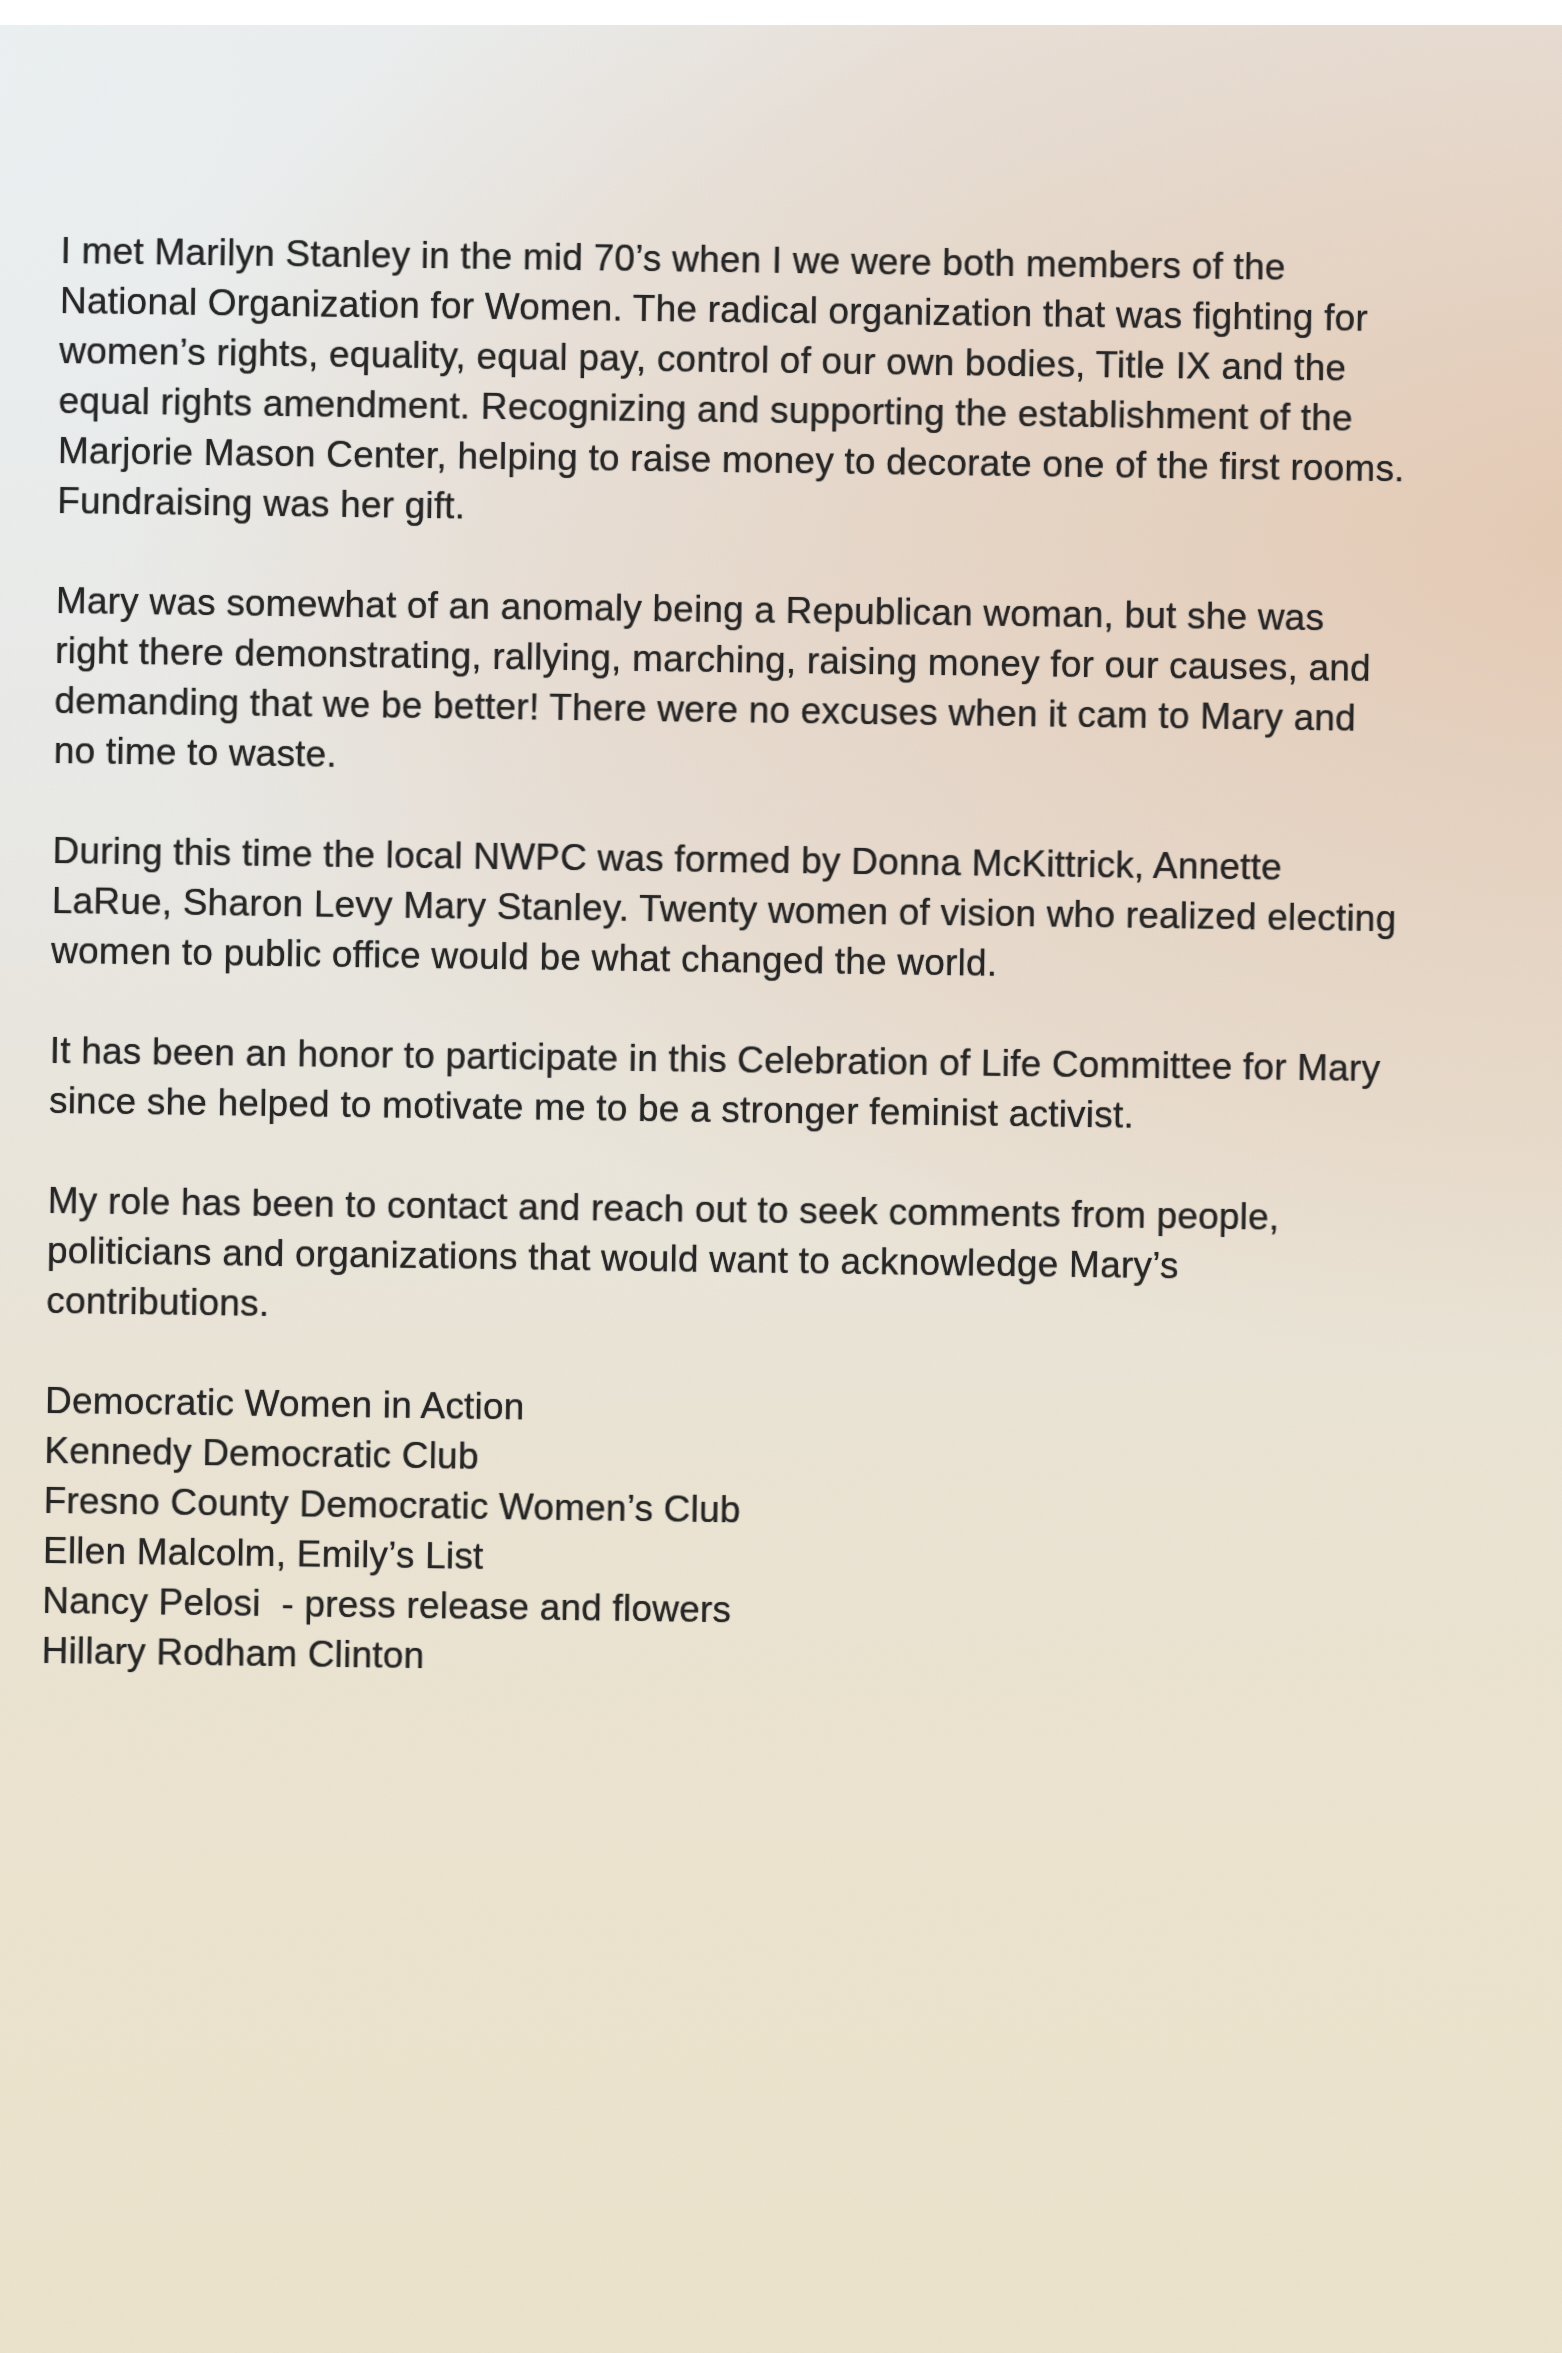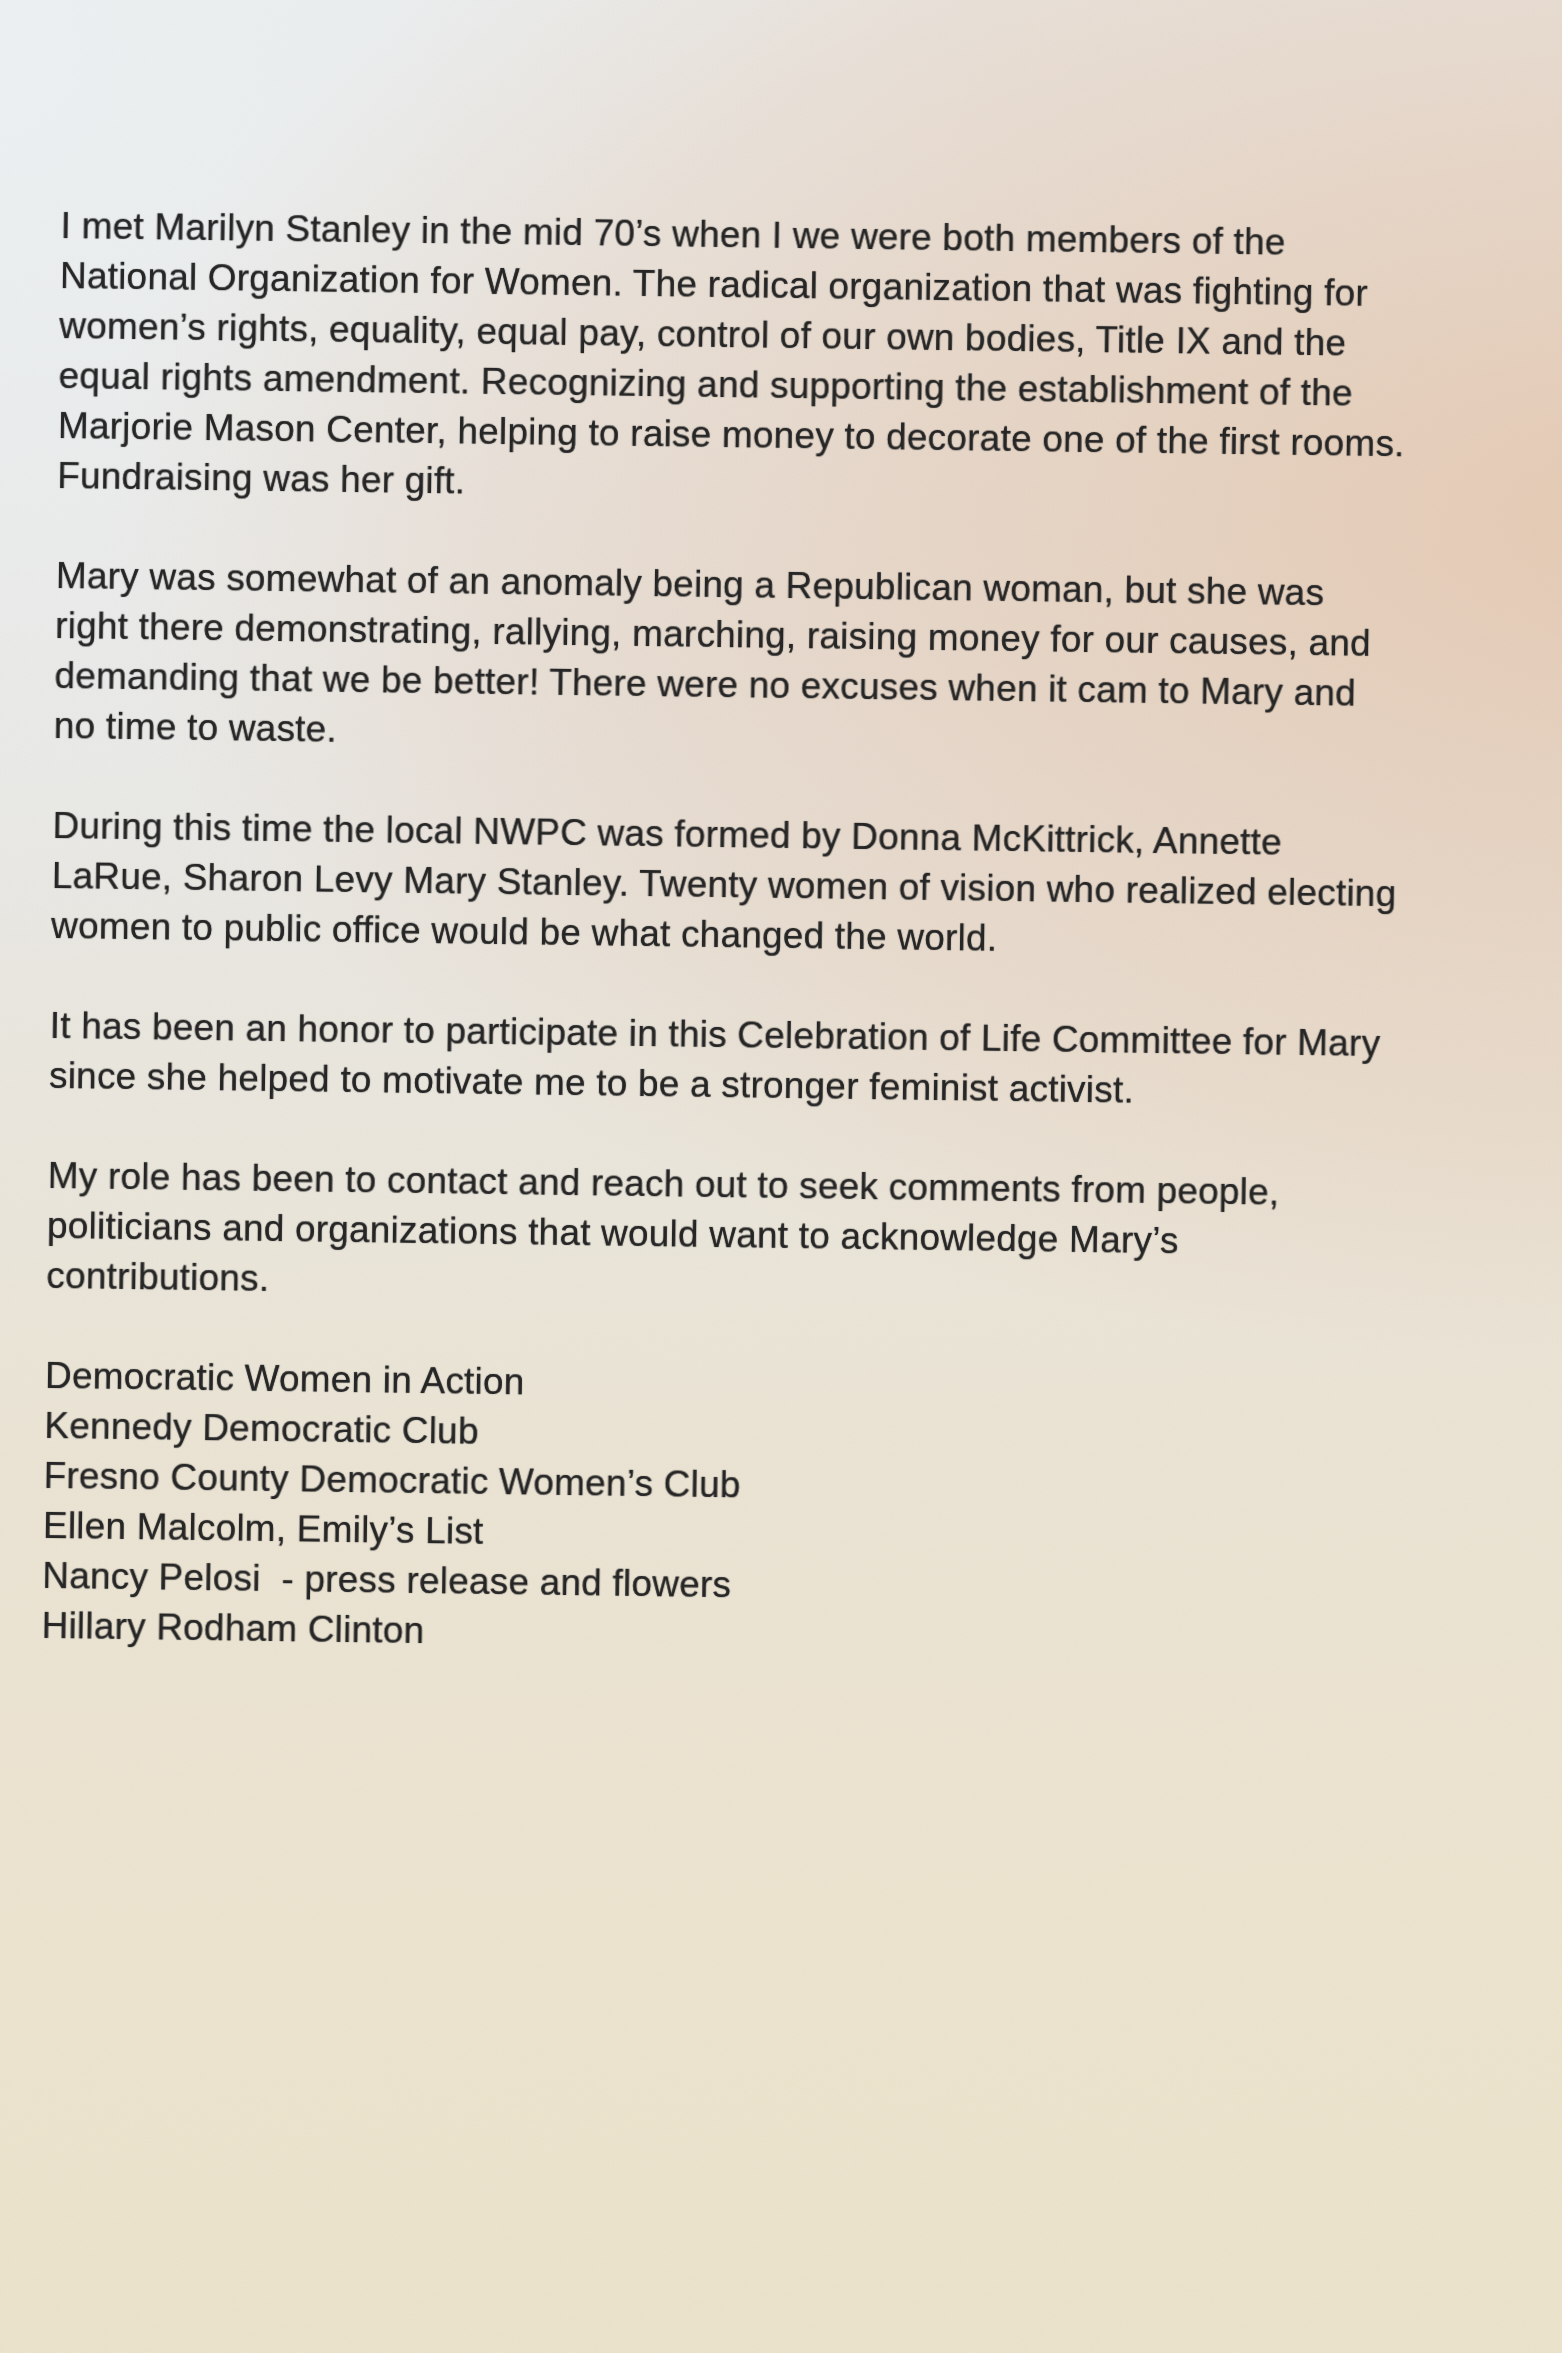--- a/index.html
+++ b/index.html
@@ -12,20 +12,21 @@
   }
 
   
   .paper {
     position: absolute;
     inset: 0;
     background:
       radial-gradient(130% 48% at 104% 22%, rgba(223,171,130,0.50), rgba(223,171,130,0.18) 55%, rgba(223,171,130,0) 75%),
       radial-gradient(95% 55% at -2% 2%, rgba(235,240,242,0.95), rgba(235,240,242,0) 70%),
       linear-gradient(178deg, #e9eae8 0%, #e8e7e3 34%, #eae3d3 62%, #ece3cd 84%, #ebe2cb 100%);
+    margin-top: 25px;
   }
 
   .text-block {
     position: absolute;
     left: 61px;
     top: 201px;
     width: 1456px;
     transform: rotate(0.78deg);
     transform-origin: 0 0;
     color: #242424;

